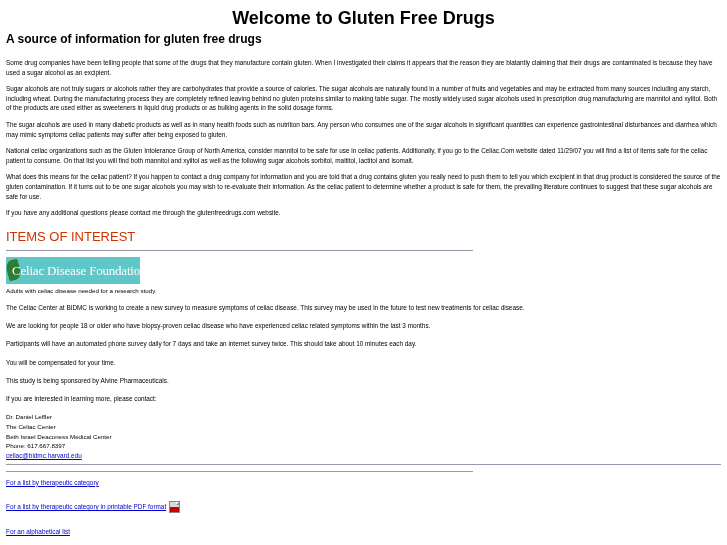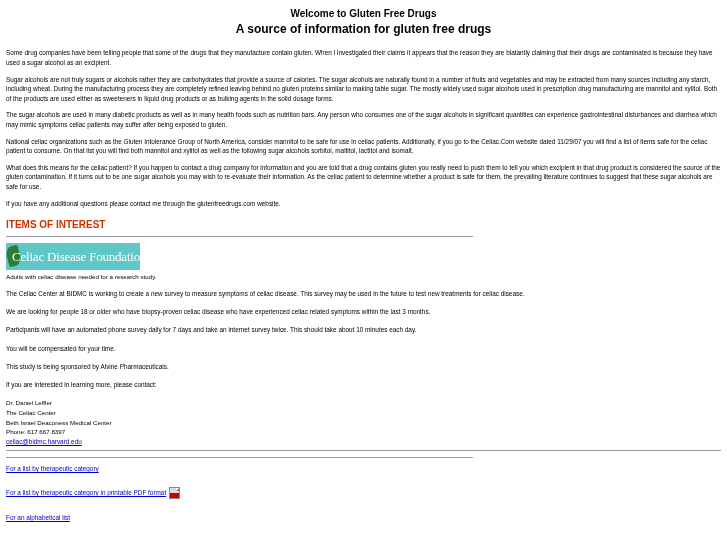--- a/index.html
+++ b/index.html
@@ -15,43 +15,42 @@
     font-size: 6.5px;
     line-height: 1.45;
     color: #000000;
   }
   .page {
     padding: 4px 6px 0 6px;
     box-sizing: border-box;
     width: 727px;
   }
   h1.title {
-    font-size: 10px;
+    font-size: 18px;
     font-weight: bold;
     text-align: center;
     margin: 4px 0 2px 0;
     line-height: 1.2;
   }
   h2.subtitle {
     font-size: 12px;
     font-weight: bold;
-    text-align: center;
     margin: 2px 0 12px 0;
     line-height: 1.2;
   }
   p.body-para {
     margin: 0 0 7px 0;
     text-align: left;
     font-size: 6.4px;
     line-height: 1.5;
   }
   .section-head {
     color: #cc3300;
-    font-size: 10px;
-    font-weight: bold;
+    font-size: 13px;
+    font-weight: normal;
     margin: 10px 0 3px 0;
   }
   .rule {
     border: none;
     border-top: 1px solid #9999aa;
     margin: 2px 0 6px 0;
     width: 467px;
     margin-left: 0;
   }
   .rule-wide {

